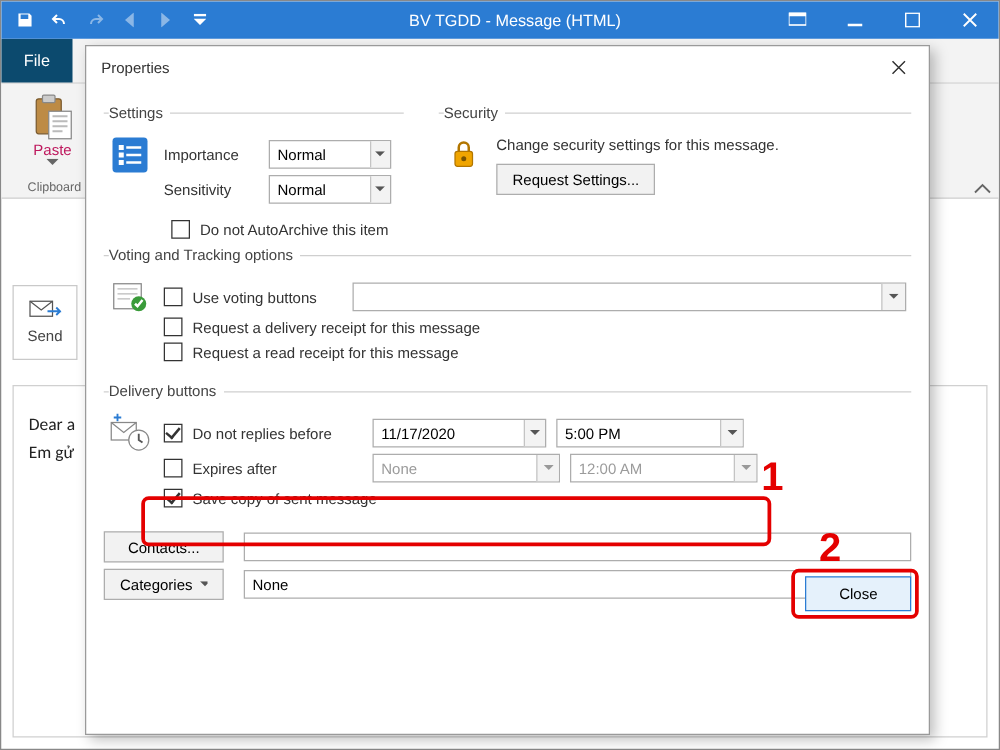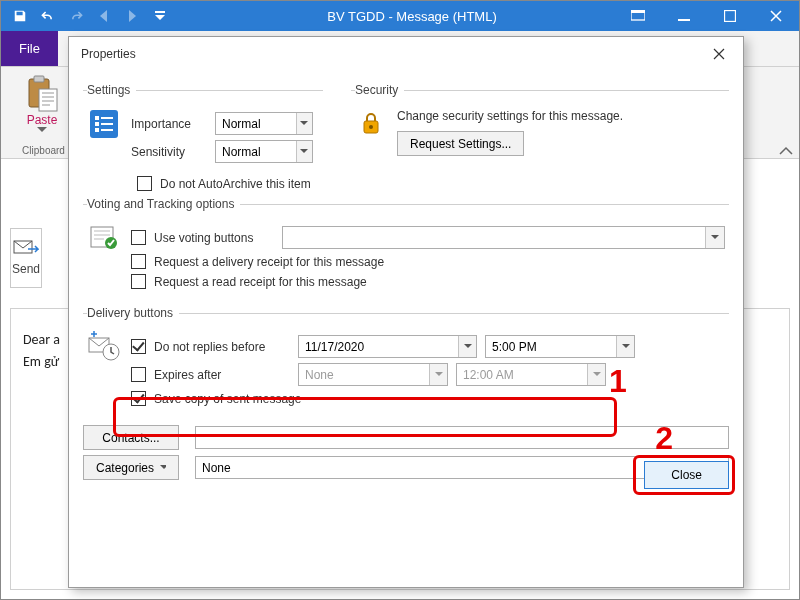--- a/index.html
+++ b/index.html
@@ -5,31 +5,31 @@
   * { box-sizing: border-box; margin: 0; padding: 0; font-family: "Segoe UI", Tahoma, sans-serif; font-size: 12px; }
   body { background: #fff; width: 800px; height: 600px; overflow: hidden; border: 1px solid #888; }
   .titlebar { background: #2b7cd3; color: #fff; height: 30px; display: flex; align-items: center; position: relative; }
   .qat { display: flex; gap: 2px; align-items: center; padding-left: 6px; }
   .qat-btn { width: 26px; height: 26px; display: flex; align-items: center; justify-content: center; color: #fff; }
   .qat-btn.dim { opacity: 0.45; }
   .wintitle { position: absolute; left: 0; right: 0; text-align: center; font-size: 13px; pointer-events: none; padding-left: 24px; }
   .winctrls { margin-left: auto; display: flex; }
   .winbtn { width: 46px; height: 30px; display: flex; align-items: center; justify-content: center; color: #fff; }
   .ribbon-row { background: #f3f3f3; border-bottom: 1px solid #d0d0d0; display: flex; align-items: flex-start; }
-  .file-tab { background: #4c1d95; color: #fff; padding: 10px 18px; font-size: 13px; }
+  .file-tab { background: #0c4a6e; color: #fff; padding: 10px 18px; font-size: 13px; }
   .ribbon-area { display: flex; height: 92px; border-bottom: 1px solid #d0d0d0; background: #f3f3f3; position: relative; }
   .rib-group { padding: 4px 8px 0 8px; text-align: center; width: 82px; position: relative; }
   .rib-group-label { position: absolute; bottom: 2px; left: 3px; right: 0; font-size: 10px; color: #666; margin-top: 24px; }
   .paste-block { display:flex; flex-direction:column; align-items:center; gap:0; padding-top:4px;}
   .paste-svg { }
   .paste-lbl { font-size: 12px; color: #be185d; }
   .collapse-ribbon { position: absolute; right: 6px; bottom: 2px; color: #666; }
   .body-area { background: #fff; padding: 20px 12px; }
   .body-text { font-family: Calibri, sans-serif; font-size: 14px; color: #222; line-height: 1.6; }
-  .send-panel { position:absolute; left: 10px; top: 228px; width: 32px; height: 60px; border:1px solid #c9c9c9; background:#fff; display:flex; flex-direction:column; align-items:center; justify-content:center; gap:4px;}
+  .send-panel { position:absolute; left: 10px; top: 228px; width: 52px; height: 60px; border:1px solid #c9c9c9; background:#fff; display:flex; flex-direction:column; align-items:center; justify-content:center; gap:4px;}
   .dialog { position: absolute; left: 68px; top: 36px; width: 676px; height: 552px; background: #fff; border: 1px solid #9a9a9a; box-shadow: 4px 4px 10px rgba(0,0,0,.25); }
   .dlg-title { display: flex; align-items: center; height: 34px; padding: 0 12px; font-size: 13px; color: #333; }
   .dlg-close { margin-left: auto; width: 24px; height: 24px; display: flex; align-items: center; justify-content: center; }
   .dlg-body { padding: 6px 14px 14px 14px; position: relative; }
   fieldset { border: 1px solid #cfcfcf; border-right: none; border-bottom: none; border-left: none; padding: 10px 4px 6px 4px; margin-top: 6px; position: relative; }
   legend { font-size: 12px; color: #444; padding-right: 6px; background: #fff; }
   .row { display: flex; align-items: center; gap: 8px; margin: 5px 0; }
   .lbl { color: #333; }
   .combo { position: relative; display: inline-flex; align-items: center; border: 1px solid #adadad; background: #fff; height: 23px; }
   .combo input { border: none; padding: 0 6px; height: 21px; background: transparent; width: 100%; outline: none; }
@@ -269,21 +269,21 @@
           <rect x="2" y="8" width="20" height="14" fill="#fff" stroke="#888"></rect>
           <path d="M2 8l10 8 10-8" fill="none" stroke="#888"></path>
           <circle cx="24" cy="22" r="8" fill="#fff" stroke="#888"></circle>
           <path d="M24 17v5l3 2" stroke="#555" fill="none" stroke-width="1.5"></path>
           <path d="M4 4l6 0m-3-3v6" stroke="#2b7cd3" stroke-width="1.5"></path>
         </svg>
         <div style="flex:1;">
           <div class="row">
             <span class="chk checked"></span>
             <span class="lbl" style="width:136px;">Do not replies before</span>
-            <div class="combo" style="width:179px;">
+            <div class="combo" style="width:139px;">
               <input readonly="" value="11/17/2020" style="">
               <div class="caret">
                   <svg width="8" height="5">
                     <path d="M0 0l4 4 4-4z" fill="#555"></path>
                   </svg>
                 </div>
             </div>
             <div class="combo" style="width:150px;">
               <input readonly="" value="5:00 PM" style="">
               <div class="caret">

